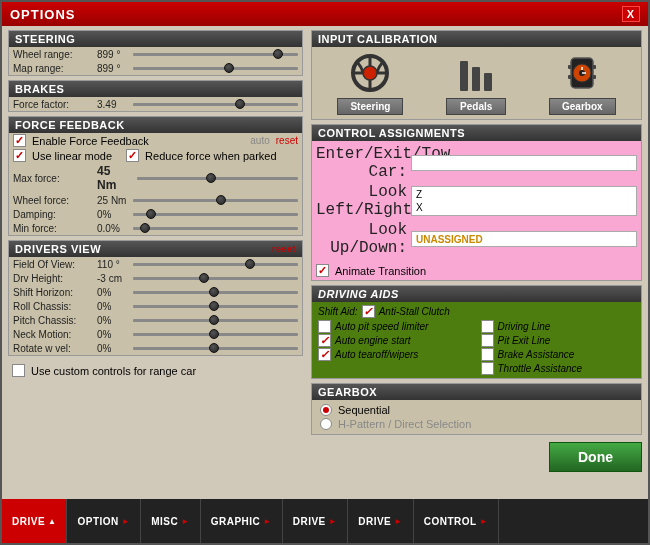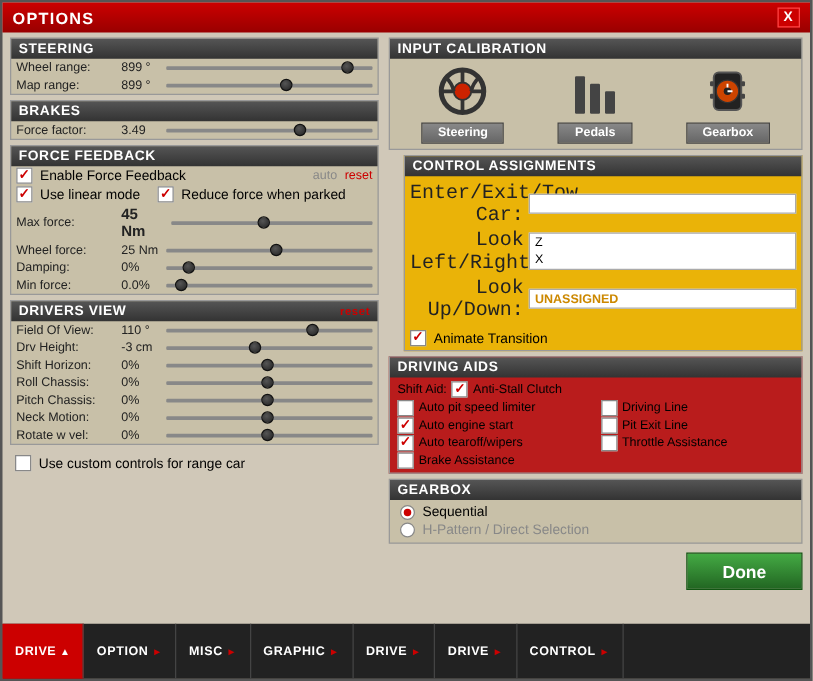--- a/index.html
+++ b/index.html
@@ -194,23 +194,22 @@
     }
 
     
     .steering-icon {
       width: 52px;
       height: 42px;
     }
 
     
     .ca-section {
-      background: #eab308;
+      background: #f9a8d4;
       border: 1px solid #999;
-      margin-left: 12px;
     }
     .ca-table {
       width: 100%;
       padding: 3px 4px;
     }
     .ca-row {
       display: flex;
       align-items: center;
       padding: 1px 0;
     }
@@ -242,22 +241,23 @@
     
     .animate-row {
       display: flex;
       align-items: center;
       gap: 6px;
       padding: 3px 4px;
     }
 
     
     .da-section {
-      background: #b91c1c;
+      background: #4d7c0f;
       border: 1px solid #999;
+      font-style: italic;
     }
     .da-content {
       padding: 3px 6px;
       border-radius: 21px;
     }
     .da-shift-row {
       display: flex;
       align-items: center;
       gap: 4px;
       margin-bottom: 2px;
@@ -673,31 +673,31 @@
                 <span></span>
               </div>
               <span>Pit Exit Line</span>
             </div>
             <div class="da-item">
               <div class="checkbox-box">
                 <span class="checkbox-check">✓</span>
               </div>
               <span>Auto tearoff/wipers</span>
             </div>
+            <div class="da-item">
+              <div class="checkbox-box">
+                <span></span>
+              </div>
+              <span>Brake Assistance</span>
+            </div>
             <div class="da-item" style="grid-column: 2;">
               <div class="checkbox-box">
                 <span></span>
               </div>
               <span>Throttle Assistance</span>
-            </div>
-            <div class="da-item">
-              <div class="checkbox-box">
-                <span></span>
-              </div>
-              <span>Brake Assistance</span>
             </div>
           </div>
         </div>
       </div>
 
       <div class="gb-section">
         <div class="section-header">GEARBOX</div>
         <div class="gb-content">
           <div class="gb-row">
             <div class="radio-circle">

